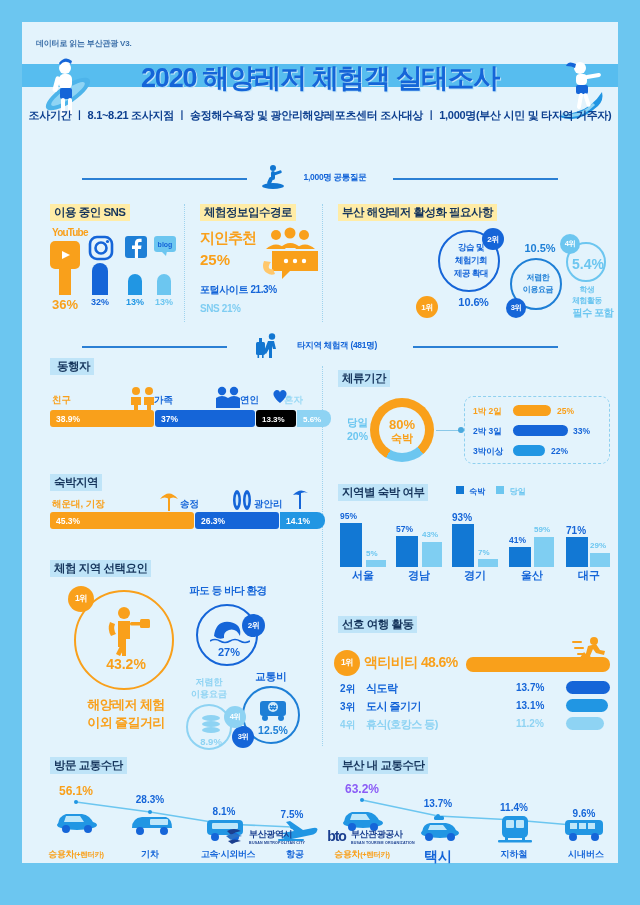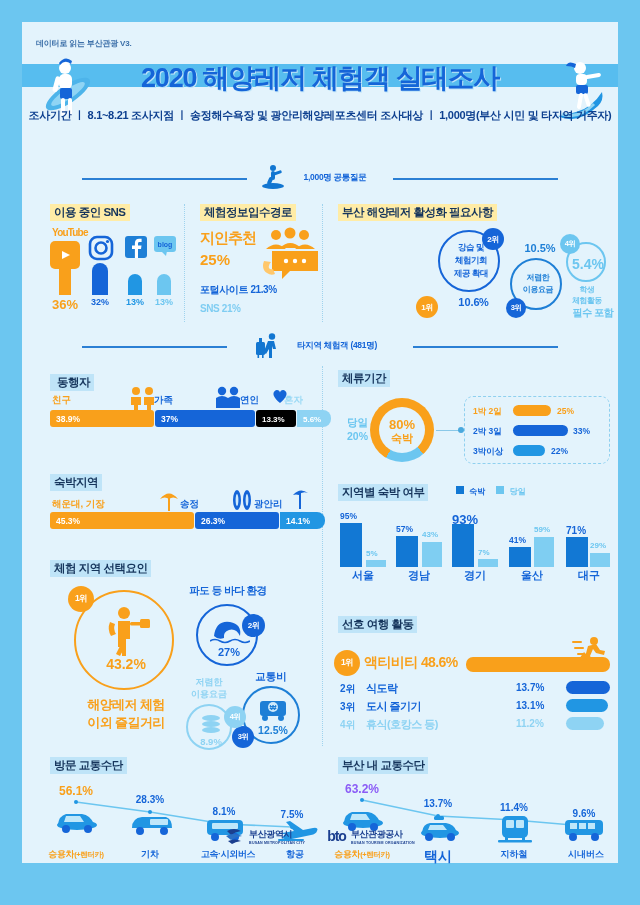--- a/index.html
+++ b/index.html
@@ -248,21 +248,21 @@
           <rect x="5" y="6" width="3" height="5" fill="#1276d1"></rect>
           <rect x="3.5" y="23" width="1.6" height="3" fill="#1276d1"></rect>
           <rect x="8" y="23" width="1.6" height="3" fill="#1276d1"></rect>
         </svg>
       </div>
       <div class="dlabel" style="padding-left:34px;">타지역 체험객 (481명)</div>
     </div>
 
     <div class="vdot" style="left:300px; top:344px; height:380px;"></div>
 
-    <div class="sect hl-b" style="left:28px; top:352px;padding-left:7px;">동행자</div>
+    <div class="sect hl-b" style="left:28px; top:336px;padding-left:7px;">동행자</div>
     <div style="position:absolute; left:28px; top:372px; width:264px; height:52px;">
       <div style="position:absolute; left:2px; top:0; font-size:9.5px; font-weight:bold; color:#f9a01b;">친구</div>
       <div style="position:absolute; left:104px; top:0; font-size:9.5px; font-weight:bold; color:#1565d8;">가족</div>
       <div style="position:absolute; left:190px; top:0; font-size:9.5px; font-weight:bold; color:#1565d8;">연인</div>
       <div style="position:absolute; left:234px; top:0; font-size:9.5px; font-weight:bold; color:#9ad9f5;">혼자</div>
 
       <svg style="position:absolute; left:78px; top:-8px;" width="30" height="24" viewBox="0 0 30 24">
         <circle cx="8" cy="5" r="4" fill="#f9a01b"></circle>
           <path d="M3 11 h10 v8 h-3 v5 h-4 v-5 h-3z" fill="#f9a01b"></path>
         <circle cx="21" cy="5" r="4" fill="#f9a01b"></circle>
@@ -369,21 +369,21 @@
       <div style="position:absolute; left:32px; top:41px; font-size:8px; font-weight:bold; color:#6cc6f0;"><span>5</span>%</div>
       <div style="position:absolute; left:32px; top:52px; width:20px; height:7px; background:#7fcef2;"></div>
       <div style="position:absolute; left:0px; top:60px; width:58px; text-align:center; font-size:11px; font-weight:bold; color:#1565d8;">서울</div>
 
       <div style="position:absolute; left:62px; top:16px; font-size:8.5px; font-weight:bold; color:#1565d8;"><span>57</span>%</div>
       <div style="position:absolute; left:62px; top:28px; width:22px; height:31px; background:#1278d4;"></div>
       <div style="position:absolute; left:88px; top:22px; font-size:8px; font-weight:bold; color:#6cc6f0;"><span>43</span>%</div>
       <div style="position:absolute; left:88px; top:34px; width:20px; height:25px; background:#7fcef2;"></div>
       <div style="position:absolute; left:56px; top:60px; width:58px; text-align:center; font-size:11px; font-weight:bold; color:#1565d8;">경남</div>
 
-      <div style="position:absolute; left:118px; top:4px; font-size:13px; font-weight:bold; color:#1565d8;"><span>93</span>%</div>
+      <div style="position:absolute; left:118px; top:4px; font-size:10px; font-weight:bold; color:#1565d8;"><span>93</span>%</div>
       <div style="position:absolute; left:118px; top:16px; width:22px; height:43px; background:#1278d4;"></div>
       <div style="position:absolute; left:144px; top:40px; font-size:8px; font-weight:bold; color:#6cc6f0;"><span>7</span>%</div>
       <div style="position:absolute; left:144px; top:51px; width:20px; height:8px; background:#7fcef2;"></div>
       <div style="position:absolute; left:112px; top:60px; width:58px; text-align:center; font-size:11px; font-weight:bold; color:#1565d8;">경기</div>
 
       <div style="position:absolute; left:175px; top:27px; font-size:8.5px; font-weight:bold; color:#1565d8;"><span>41</span>%</div>
       <div style="position:absolute; left:175px; top:39px; width:22px; height:20px; background:#1278d4;"></div>
       <div style="position:absolute; left:200px; top:17px; font-size:8px; font-weight:bold; color:#6cc6f0;"><span>59</span>%</div>
       <div style="position:absolute; left:200px; top:29px; width:20px; height:30px; background:#7fcef2;"></div>
       <div style="position:absolute; left:169px; top:60px; width:58px; text-align:center; font-size:11px; font-weight:bold; color:#1565d8;">울산</div>

